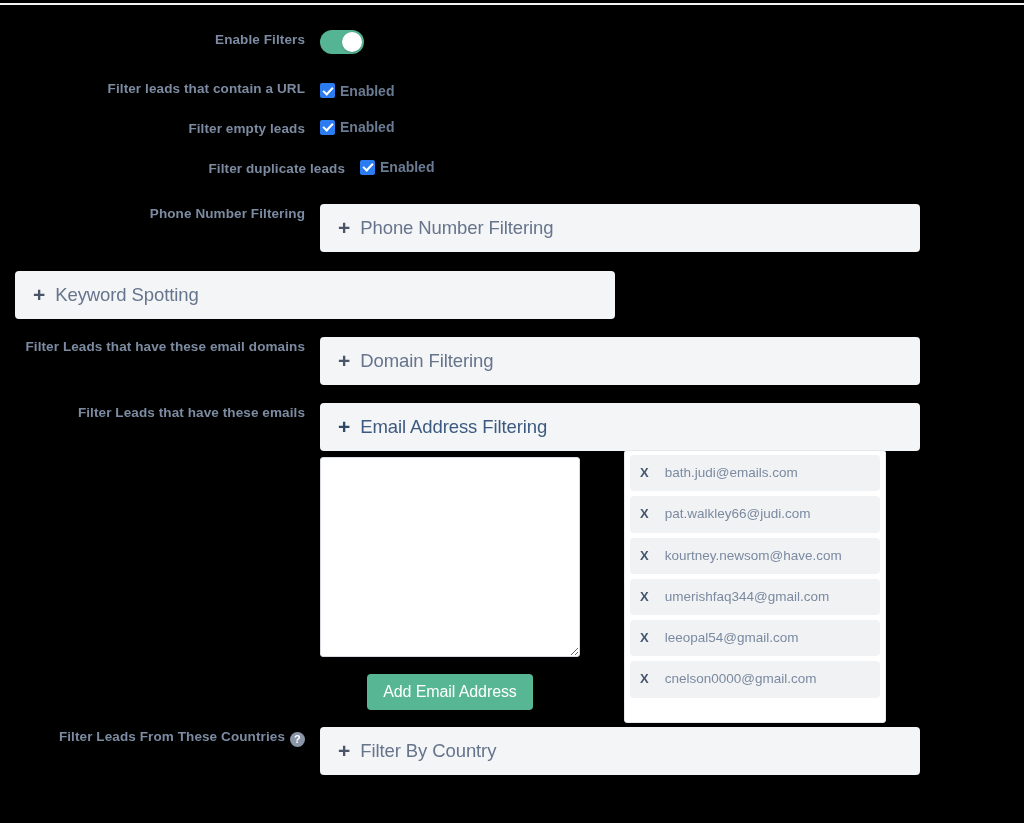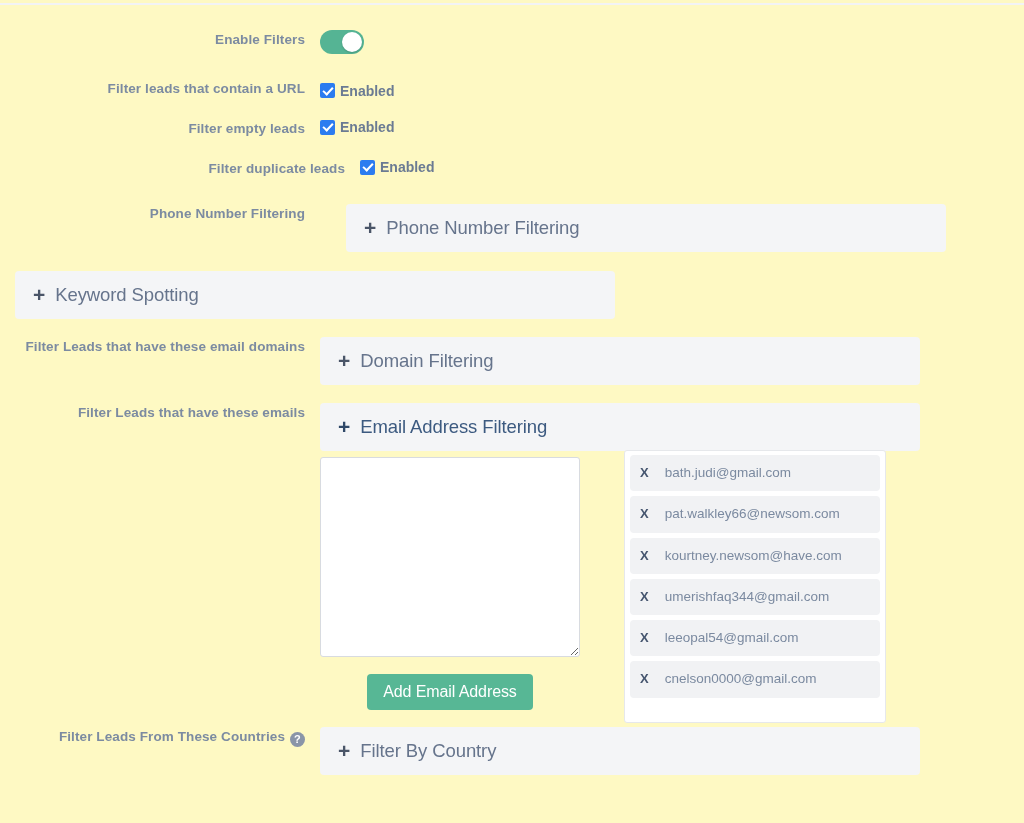--- a/index.html
+++ b/index.html
@@ -6,21 +6,21 @@
   html, body {
     margin: 0; padding: 0;
     width: 1024px; height: 823px;
     background: #ffffff;
     font-family: "Liberation Sans", sans-serif;
     overflow: hidden;
   }
   #page {
     position: relative;
     width: 1024px; height: 823px;
-    background: #fef9c3;
+    background: #000000;
   }
 
   .top-rule {
     position: absolute;
     left: 0; top: 3px;
     width: 1024px; height: 2px;
     background: #f2f3f5;
   }
 
   
@@ -248,21 +248,21 @@
   <div class="row" style="top:159px;margin-left:40px;">
     <div class="label-col">Filter duplicate leads</div>
     <div class="field-col">
       <div class="chk-wrap">
         <span class="chk"></span>
         <span class="chk-label">Enabled</span>
       </div>
     </div>
   </div>
 
-  <div class="row" style="top:204px;gap:26px;">
+  <div class="row" style="top:204px;">
     <div class="label-col">Phone Number Filtering</div>
     <div class="field-col">
       <div class="accordion">
         <span class="plus">+</span>
         <span class="acc-title">Phone Number Filtering</span>
       </div>
     </div>
   </div>
 
   <div class="row" style="top:271px;">
@@ -297,24 +297,24 @@
   <div id="email-panel">
     <div class="panel-inner">
       <div class="left-pane">
         <textarea class="email-textarea" placeholder="" style=""></textarea>
         <div class="add-btn-wrap">
           <button class="add-btn">Add Email Address</button>
         </div>
       </div>
       <div class="right-pane">
         <div class="email-item">
-          <span class="x">X</span><span>bath.judi@gmail.com</span>
-        </div>
-        <div class="email-item">
-          <span class="x">X</span><span>pat.walkley66@newsom.com</span>
+          <span class="x">X</span><span>bath.judi@emails.com</span>
+        </div>
+        <div class="email-item">
+          <span class="x">X</span><span>pat.walkley66@judi.com</span>
         </div>
         <div class="email-item">
           <span class="x">X</span><span>kourtney.newsom@have.com</span>
         </div>
         <div class="email-item">
           <span class="x">X</span><span>umerishfaq344@gmail.com</span>
         </div>
         <div class="email-item">
           <span class="x">X</span><span>leeopal54@gmail.com</span>
         </div>

